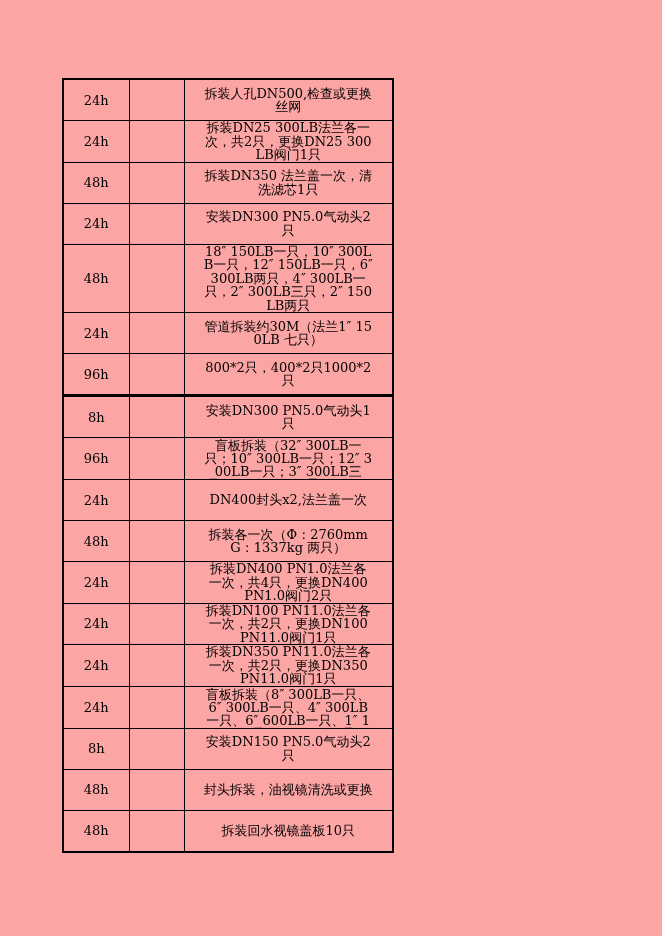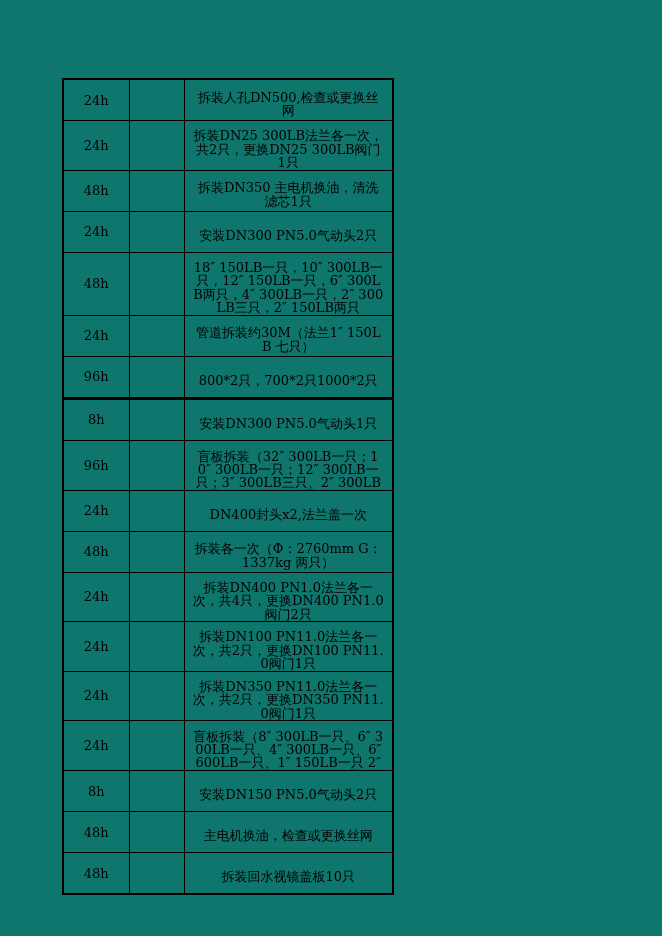--- a/index.html
+++ b/index.html
@@ -5,21 +5,21 @@
   html, body {
     margin: 0;
     padding: 0;
     background: #ffffff;
     font-family: "DejaVu Serif", serif;
   }
   .canvas {
     position: relative;
     width: 662px;
     height: 936px;
-    background: #0f766e;
+    background: #fca5a5;
     overflow: hidden;
   }
   .sheet {
     position: absolute;
     left: 62px;
     top: 78px;
   }
   table.work-table {
     border-collapse: collapse;
     table-layout: fixed;
@@ -35,24 +35,23 @@
     text-align: center;
     vertical-align: middle;
     overflow: hidden;
   }
   col.c-duration { width: 66px; }
   col.c-spare    { width: 55px; }
   col.c-desc     { width: 209px; }
 
   .desc-inner {
     display: block;
-    padding: 0 8px;
+    padding: 0 19px;
     line-height: 13.5px;
     word-break: break-all;
-    margin-top: 8px;
   }
   .dur-inner { display: inline-block; }
 
   
   tr.thick-bottom td { border-bottom: 3px solid #000000; }
 
   
   tr.clipped td.desc-td { vertical-align: top; }
   tr.clipped .desc-inner {
     height: 40px;
@@ -96,21 +95,21 @@
     </td>
   </tr>
           <tr>
     <td class="dur-td">
       <span class="dur-inner">48h</span>
     </td>
     <td class="spare-td">
       <span></span>
     </td>
     <td class="desc-td">
-      <span class="desc-inner">拆装DN350 主电机换油，清洗滤芯1只</span>
+      <span class="desc-inner">拆装DN350 法兰盖一次，清洗滤芯1只</span>
     </td>
   </tr>
           <tr>
     <td class="dur-td">
       <span class="dur-inner">24h</span>
     </td>
     <td class="spare-td">
       <span></span>
     </td>
     <td class="desc-td">
@@ -140,21 +139,21 @@
     </td>
   </tr>
           <tr class="thick-bottom">
     <td class="dur-td">
       <span class="dur-inner">96h</span>
     </td>
     <td class="spare-td">
       <span></span>
     </td>
     <td class="desc-td">
-      <span class="desc-inner">800*2只，700*2只1000*2只</span>
+      <span class="desc-inner">800*2只，400*2只1000*2只</span>
     </td>
   </tr>
           <tr>
     <td class="dur-td">
       <span class="dur-inner">8h</span>
     </td>
     <td class="spare-td">
       <span></span>
     </td>
     <td class="desc-td">
@@ -250,21 +249,21 @@
     </td>
   </tr>
           <tr>
     <td class="dur-td">
       <span class="dur-inner">48h</span>
     </td>
     <td class="spare-td">
       <span></span>
     </td>
     <td class="desc-td">
-      <span class="desc-inner">主电机换油，检查或更换丝网</span>
+      <span class="desc-inner">封头拆装，油视镜清洗或更换</span>
     </td>
   </tr>
           <tr>
     <td class="dur-td">
       <span class="dur-inner">48h</span>
     </td>
     <td class="spare-td">
       <span></span>
     </td>
     <td class="desc-td">

